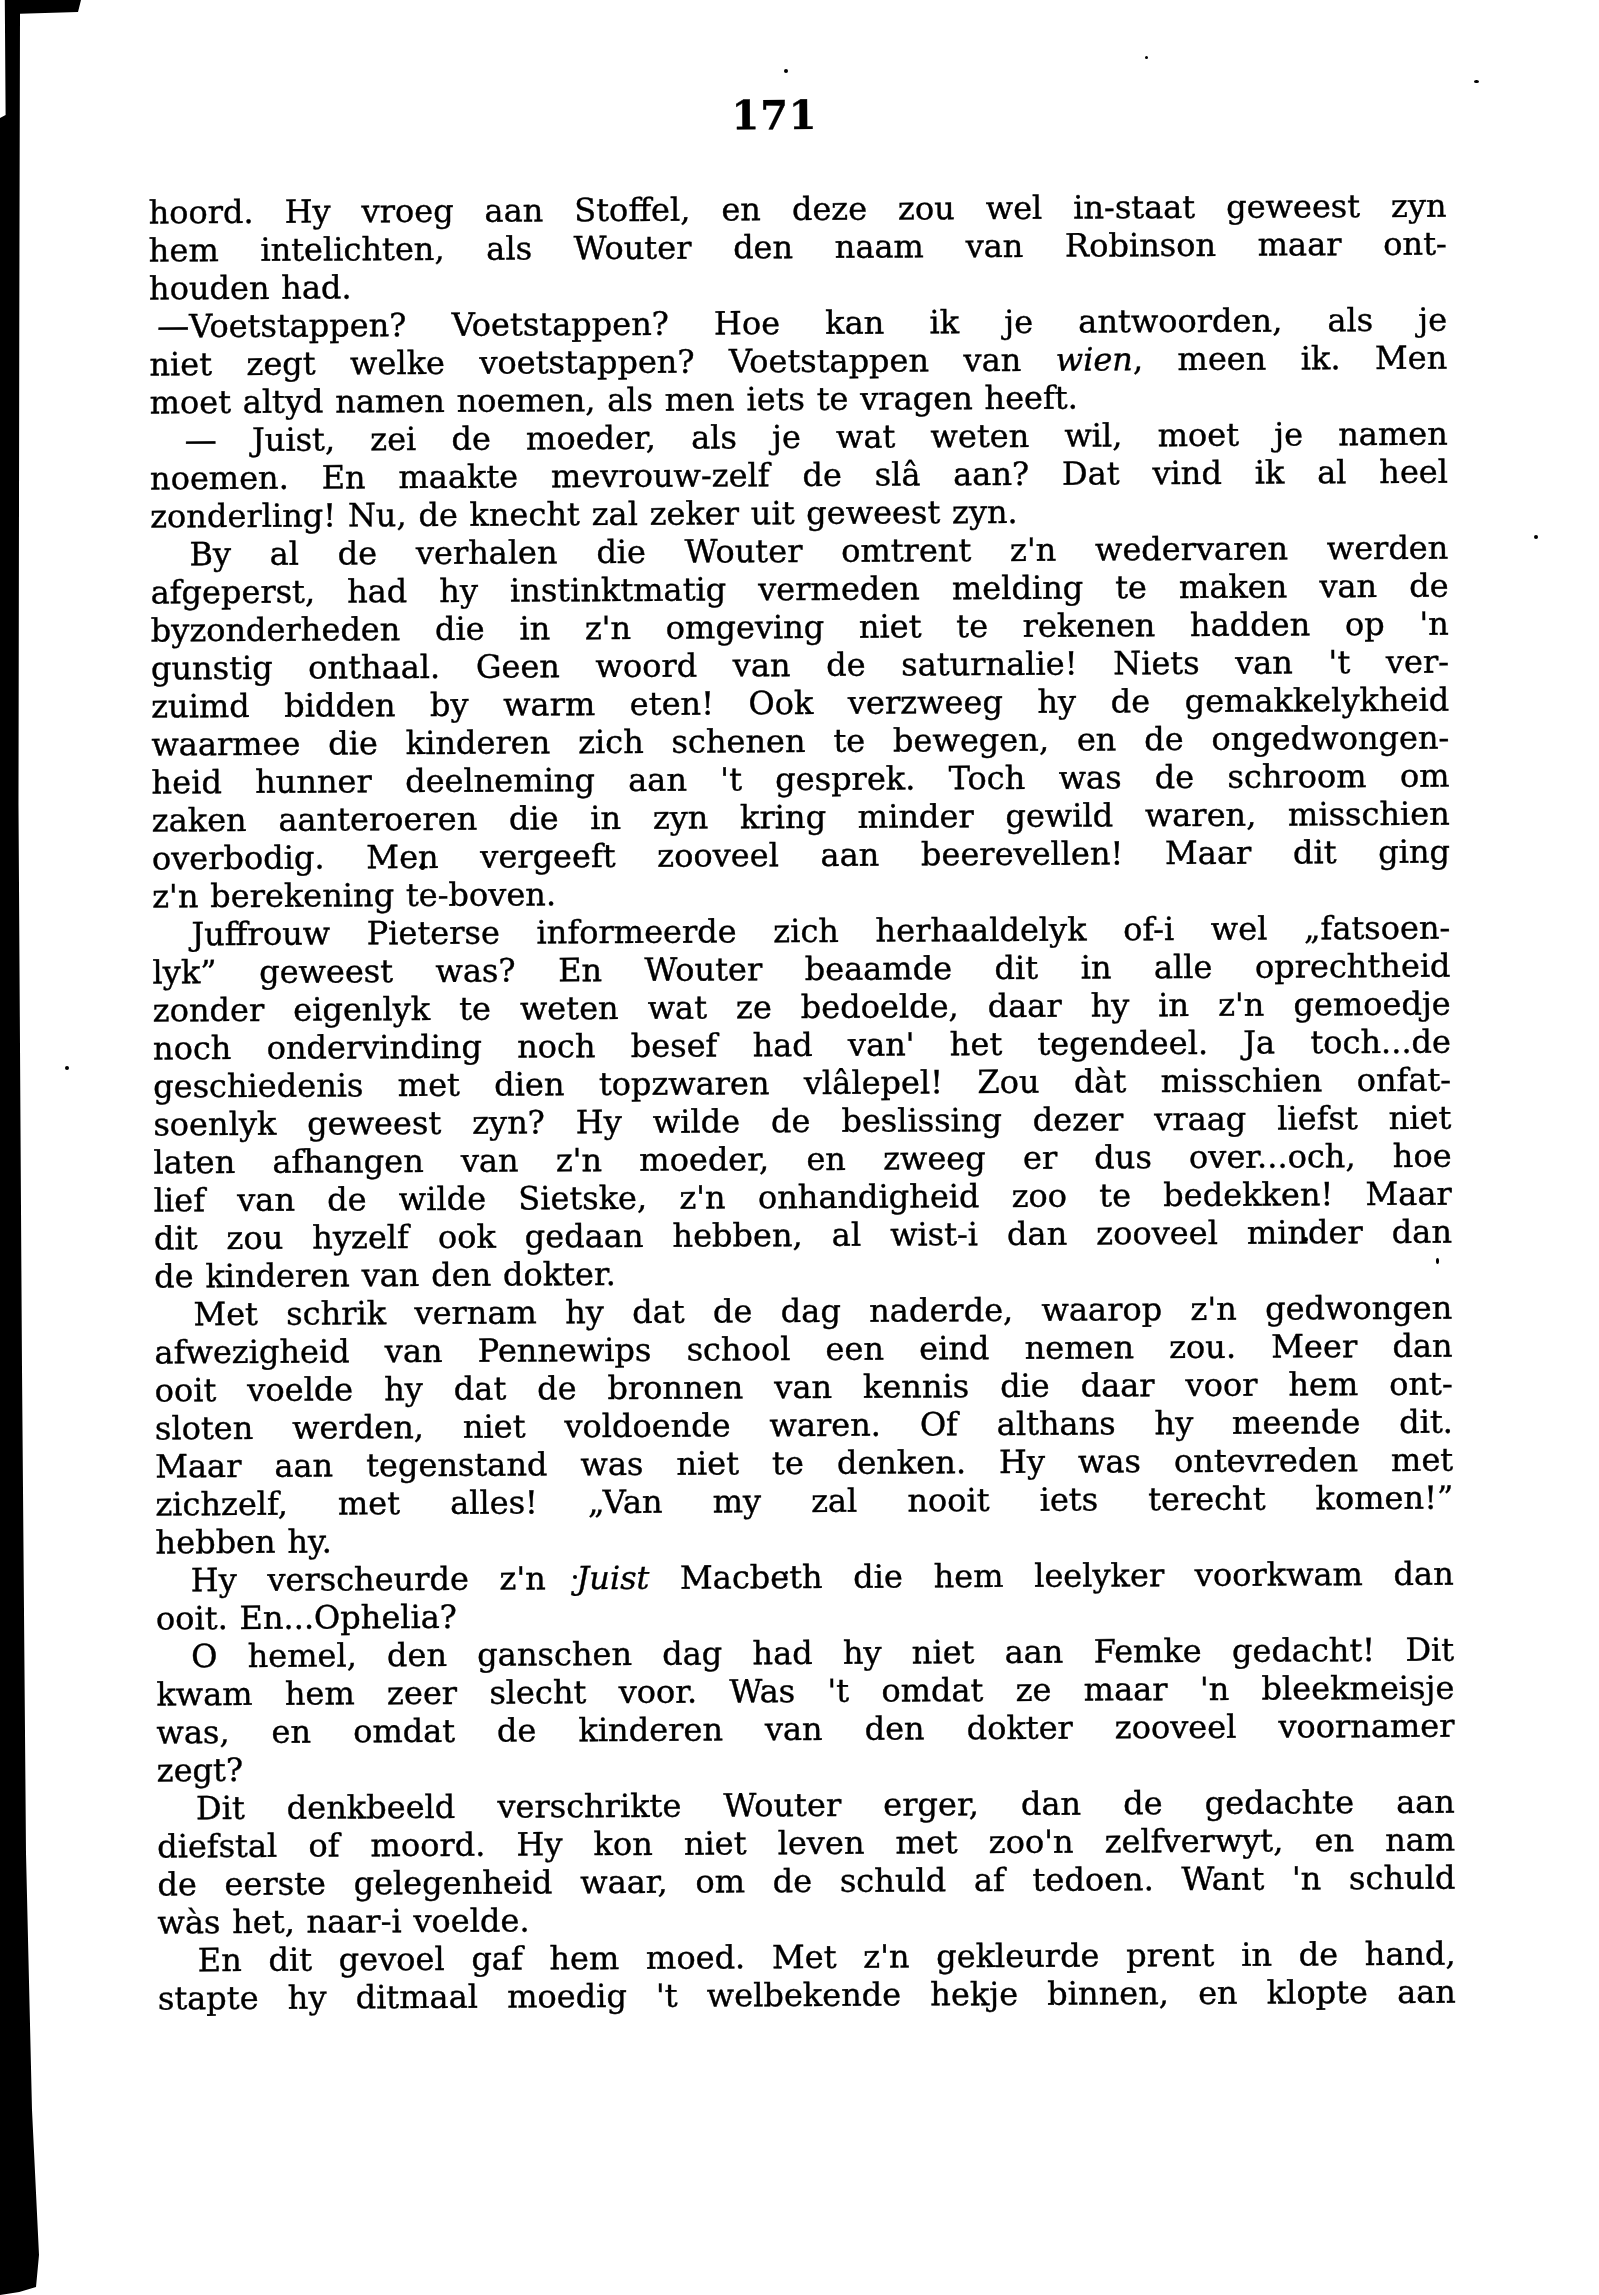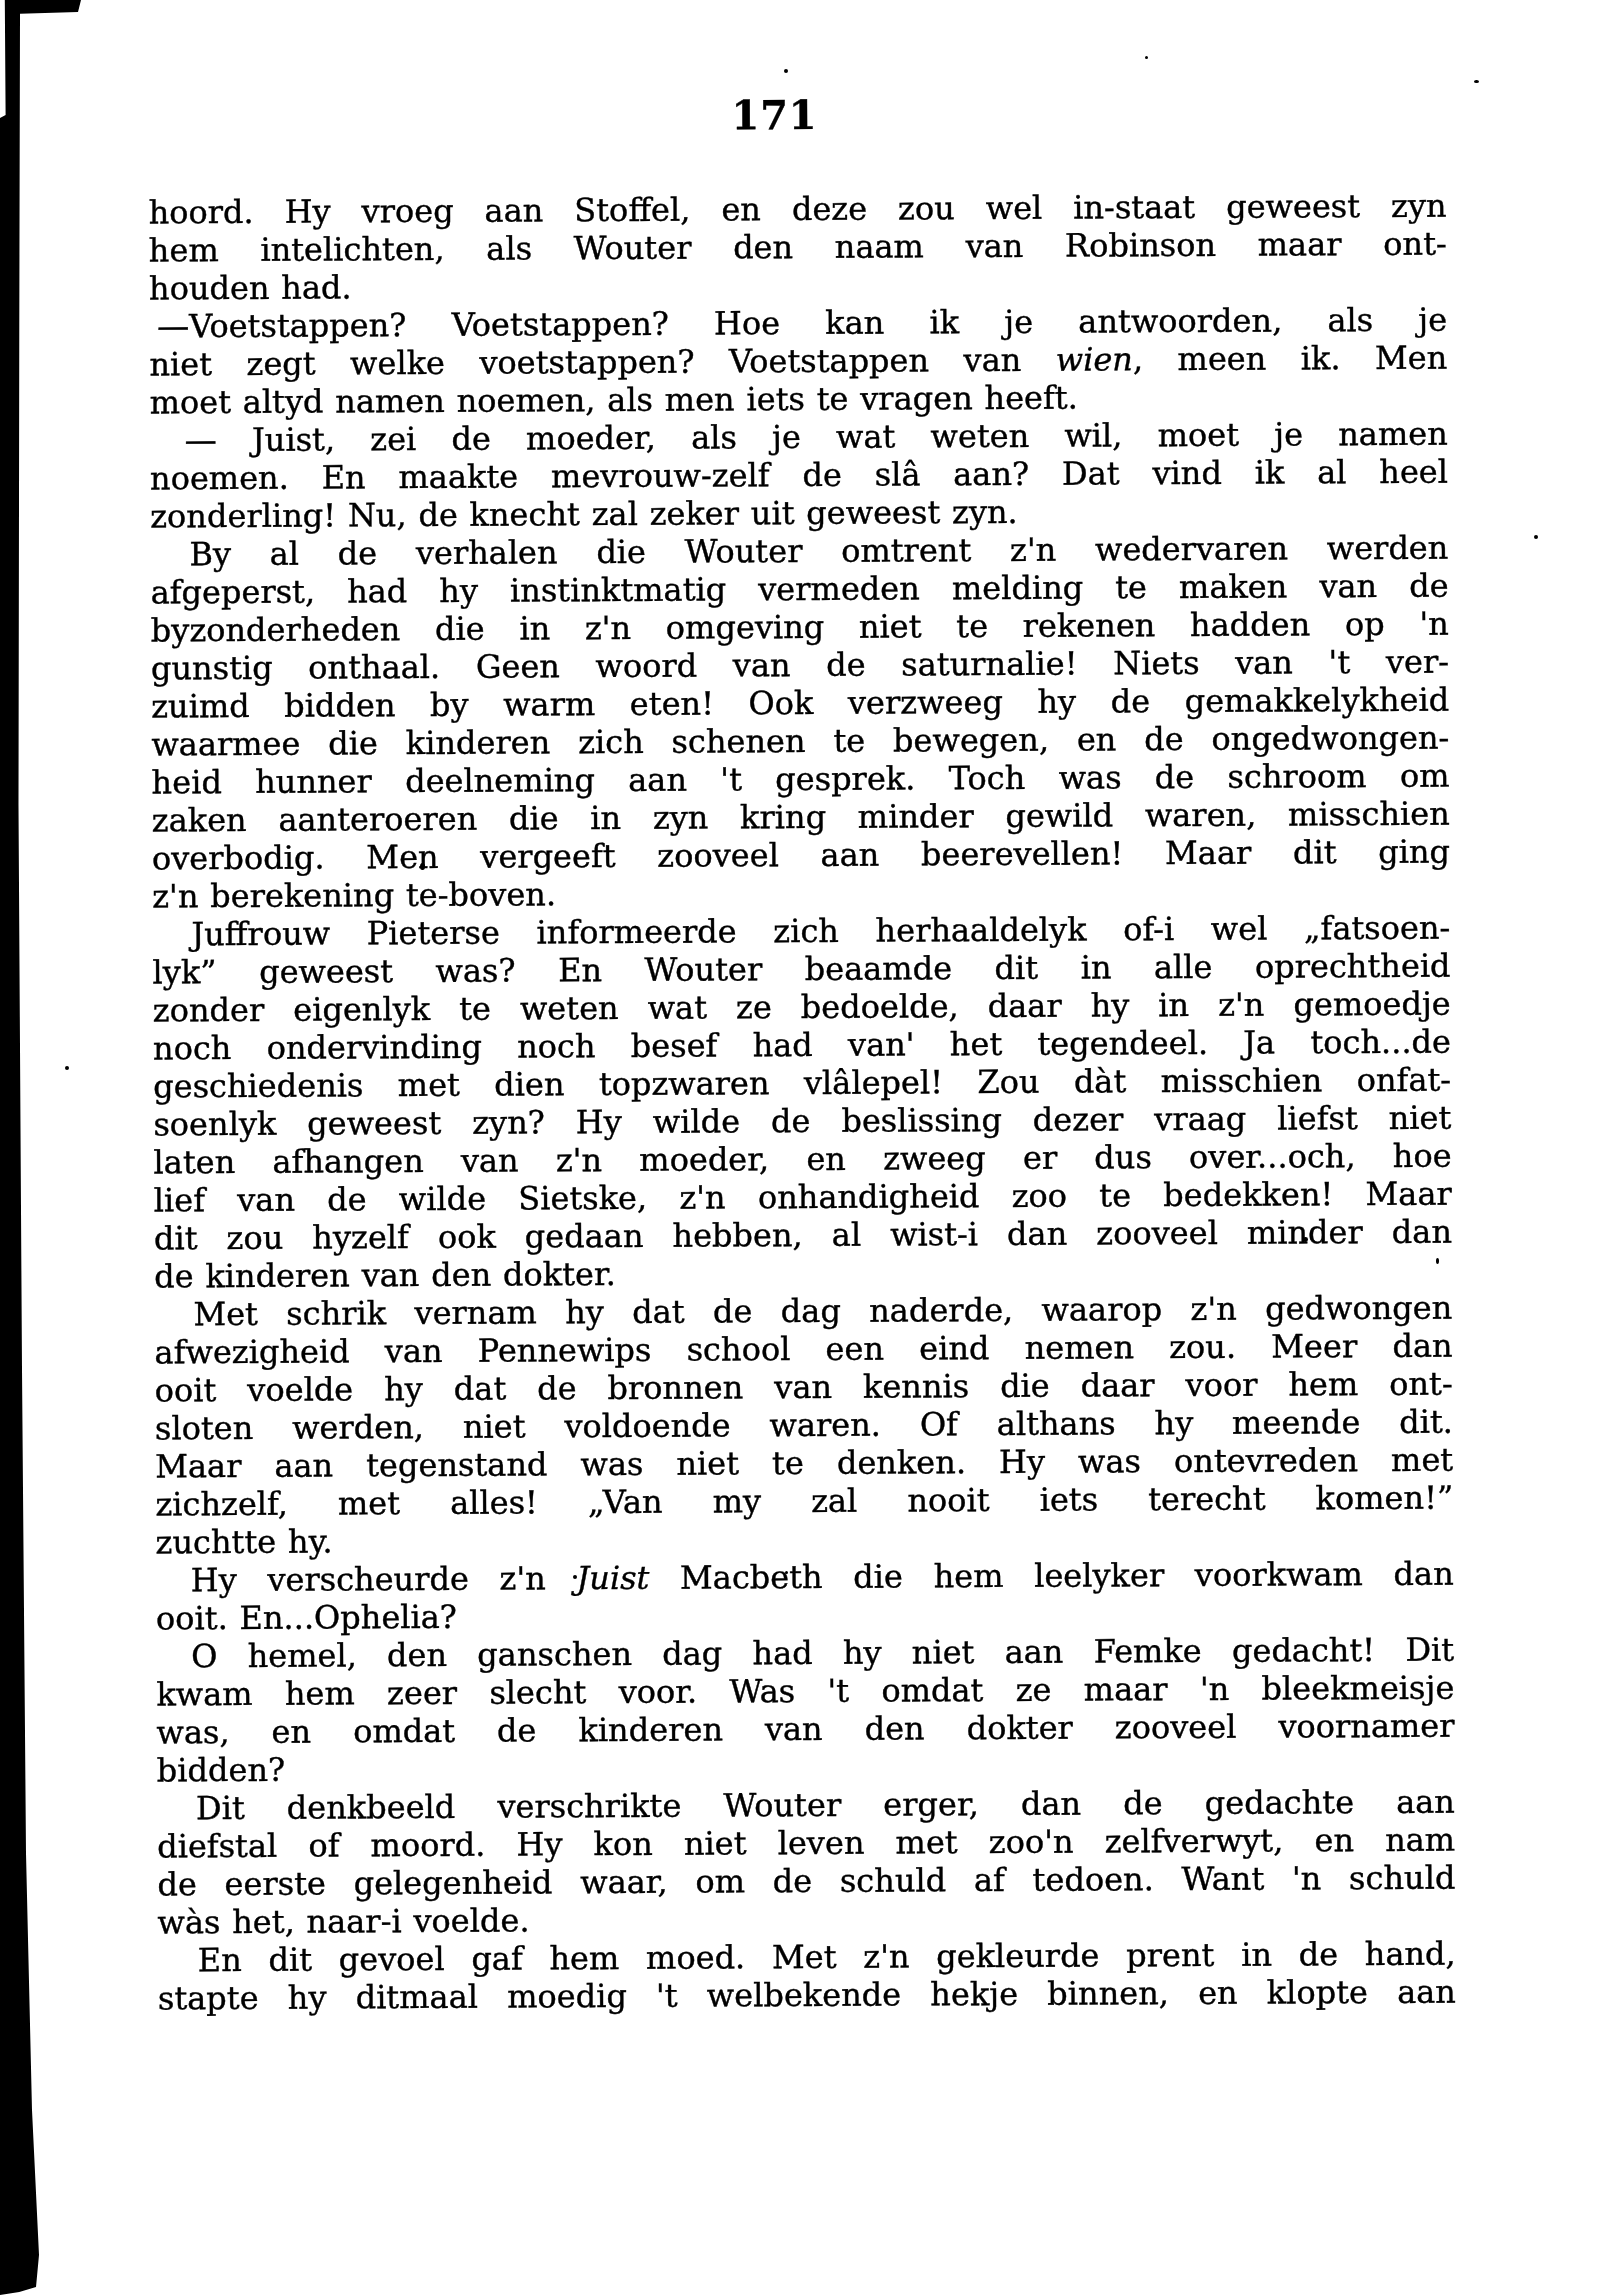--- a/index.html
+++ b/index.html
@@ -69,27 +69,27 @@
         <div class="line j"><span>laten afhangen van z'n moeder, en zweeg er dus over...och, hoe</span></div>
         <div class="line j"><span>lief van de wilde Sietske, z'n onhandigheid zoo te bedekken! Maar</span></div>
         <div class="line j"><span>dit zou hyzelf ook gedaan hebben, al wist-i dan zooveel minder dan</span></div>
         <div class="line"><span>de kinderen van den dokter.</span></div>
         <div class="line j" style="text-indent: 39px;"><span>Met schrik vernam hy dat de dag naderde, waarop z'n gedwongen</span></div>
         <div class="line j"><span>afwezigheid van Pennewips school een eind nemen zou. Meer dan</span></div>
         <div class="line j"><span>ooit voelde hy dat de bronnen van kennis die daar voor hem ont-</span></div>
         <div class="line j"><span>sloten werden, niet voldoende waren. Of althans hy meende dit.</span></div>
         <div class="line j"><span>Maar aan tegenstand was niet te denken. Hy was ontevreden met</span></div>
         <div class="line j"><span>zichzelf, met alles! „Van my zal nooit iets terecht komen!”</span></div>
-        <div class="line"><span>zuchtte hy.</span></div>
+        <div class="line"><span>hebben hy.</span></div>
         <div class="line j" style="text-indent: 35px;"><span>Hy verscheurde z'n </span><i>Juist</i><span> Macbeth die hem leelyker voorkwam dan</span></div>
         <div class="line"><span>ooit. En...Ophelia?</span></div>
         <div class="line j" style="text-indent: 35px;"><span>O hemel, den ganschen dag had hy niet aan Femke gedacht! Dit</span></div>
         <div class="line j"><span>kwam hem zeer slecht voor. Was 't omdat ze maar 'n bleekmeisje</span></div>
         <div class="line j"><span>was, en omdat de kinderen van den dokter zooveel voornamer</span></div>
-        <div class="line"><span>bidden?</span></div>
+        <div class="line"><span>zegt?</span></div>
         <div class="line j" style="text-indent: 39px;"><span>Dit denkbeeld verschrikte Wouter erger, dan de gedachte aan</span></div>
         <div class="line j"><span>diefstal of moord. Hy kon niet leven met zoo'n zelfverwyt, en nam</span></div>
         <div class="line j"><span>de eerste gelegenheid waar, om de schuld af tedoen. Want 'n schuld</span></div>
         <div class="line"><span>wàs het, naar-i voelde.</span></div>
         <div class="line j" style="text-indent: 40px;"><span>En dit gevoel gaf hem moed. Met z'n gekleurde prent in de hand,</span></div>
         <div class="line j"><span>stapte hy ditmaal moedig 't welbekende hekje binnen, en klopte aan</span></div>
       </div>
   </div>
 <div class="speck" style="left: 784px; top: 69px; width: 4px; height: 4px;"></div>
     <div class="speck" style="left: 1145px; top: 56px; width: 3.2px; height: 3.2px;"></div>

